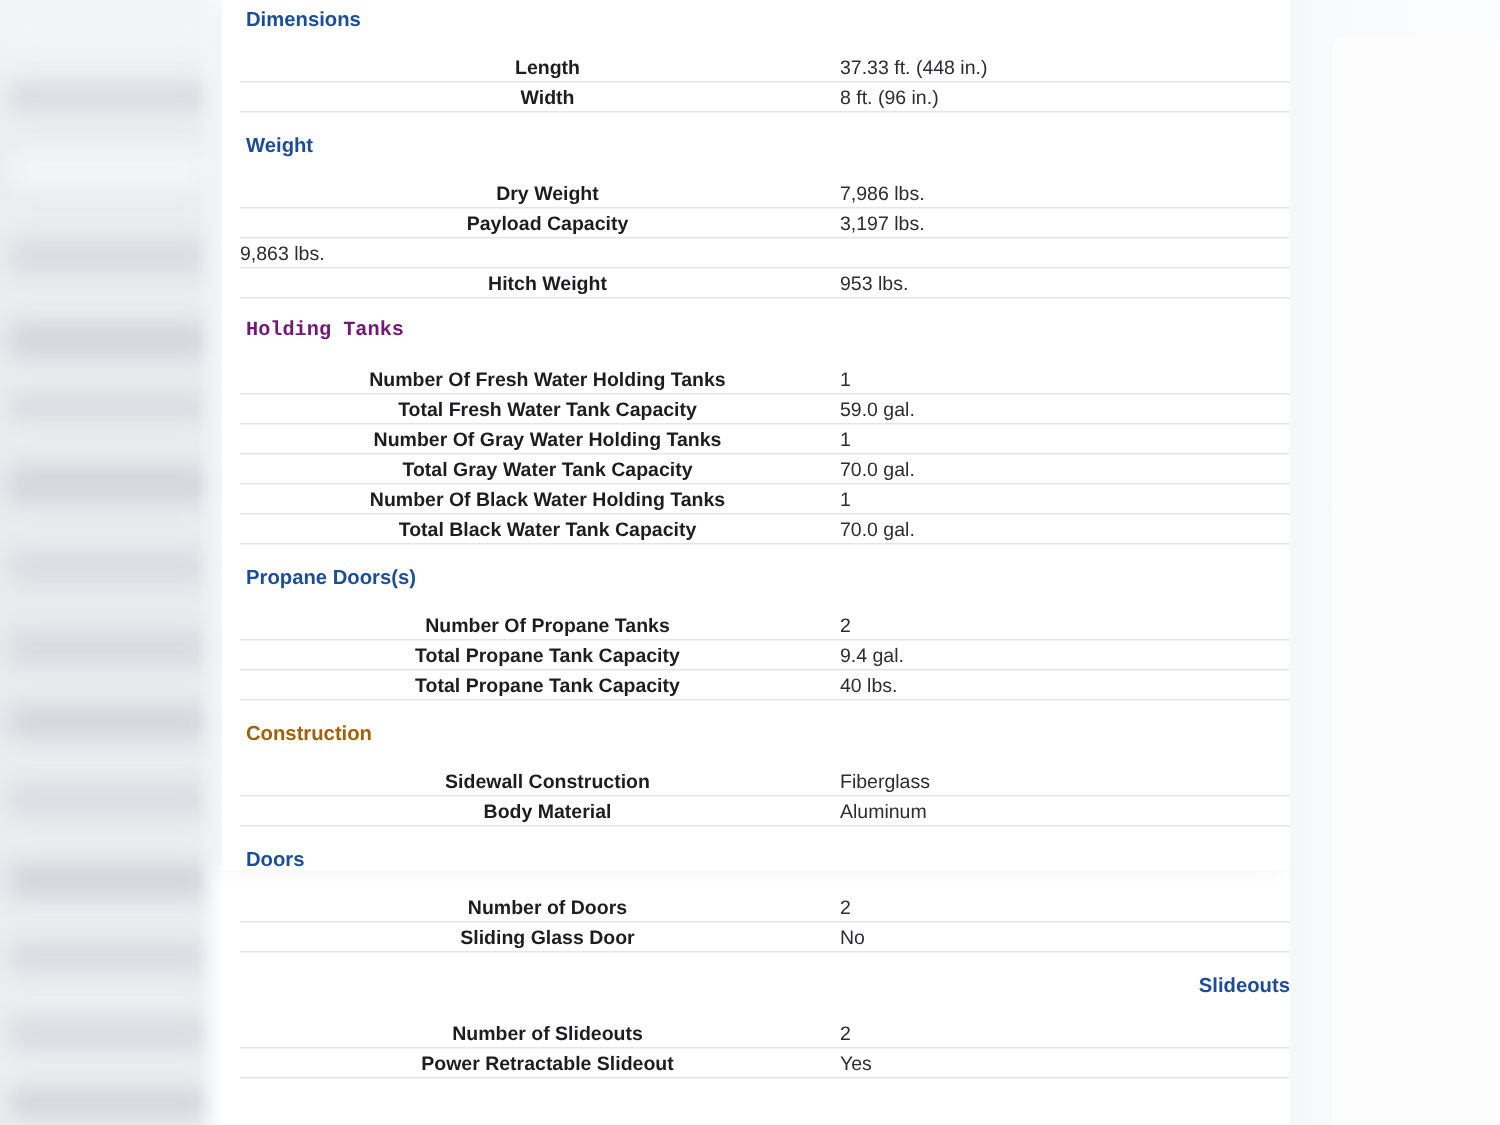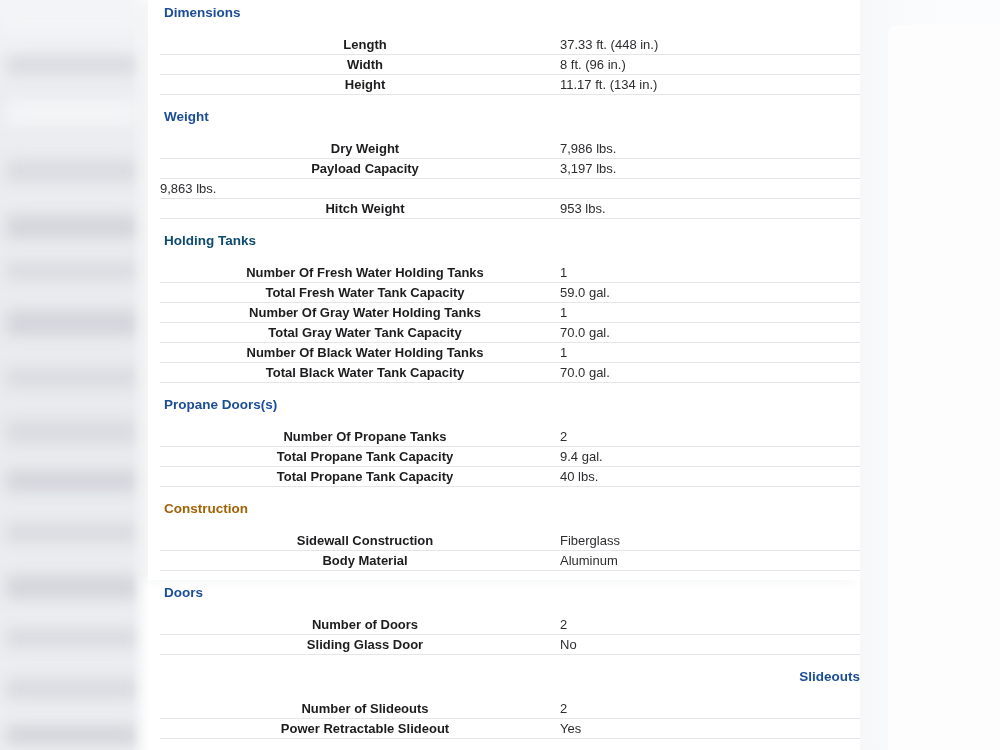--- a/index.html
+++ b/index.html
@@ -122,24 +122,20 @@
         <h3 class="section-title" style="color: rgb(27, 78, 150);">Dimensions</h3>
         <div class="rows">
           <div class="spec-row">
             <span class="label">Length</span>
             <span class="value">37.33 ft. (448 in.)</span>
           </div>
           <div class="spec-row">
             <span class="label">Width</span>
             <span class="value">8 ft. (96 in.)</span>
           </div>
-          <div class="spec-row">
-            <span class="label">Height</span>
-            <span class="value">11.17 ft. (134 in.)</span>
-          </div>
         </div>
       </section>
       <section class="spec-section">
         <h3 class="section-title" style="color: rgb(27, 78, 150);">Weight</h3>
         <div class="rows">
           <div class="spec-row">
             <span class="label">Dry Weight</span>
             <span class="value">7,986 lbs.</span>
           </div>
           <div class="spec-row">
@@ -149,21 +145,21 @@
           <div class="spec-row">
             <span class="value">9,863 lbs.</span>
           </div>
           <div class="spec-row">
             <span class="label">Hitch Weight</span>
             <span class="value">953 lbs.</span>
           </div>
         </div>
       </section>
       <section class="spec-section">
-        <h3 class="section-title" style="color: #0c4a6e;">Holding Tanks</h3>
+        <h3 class="section-title" style="color: #701a75; font-family: Liberation Mono, monospace;">Holding Tanks</h3>
         <div class="rows">
           <div class="spec-row">
             <span class="label">Number Of Fresh Water Holding Tanks</span>
             <span class="value">1</span>
           </div>
           <div class="spec-row">
             <span class="label">Total Fresh Water Tank Capacity</span>
             <span class="value">59.0 gal.</span>
           </div>
           <div class="spec-row">

